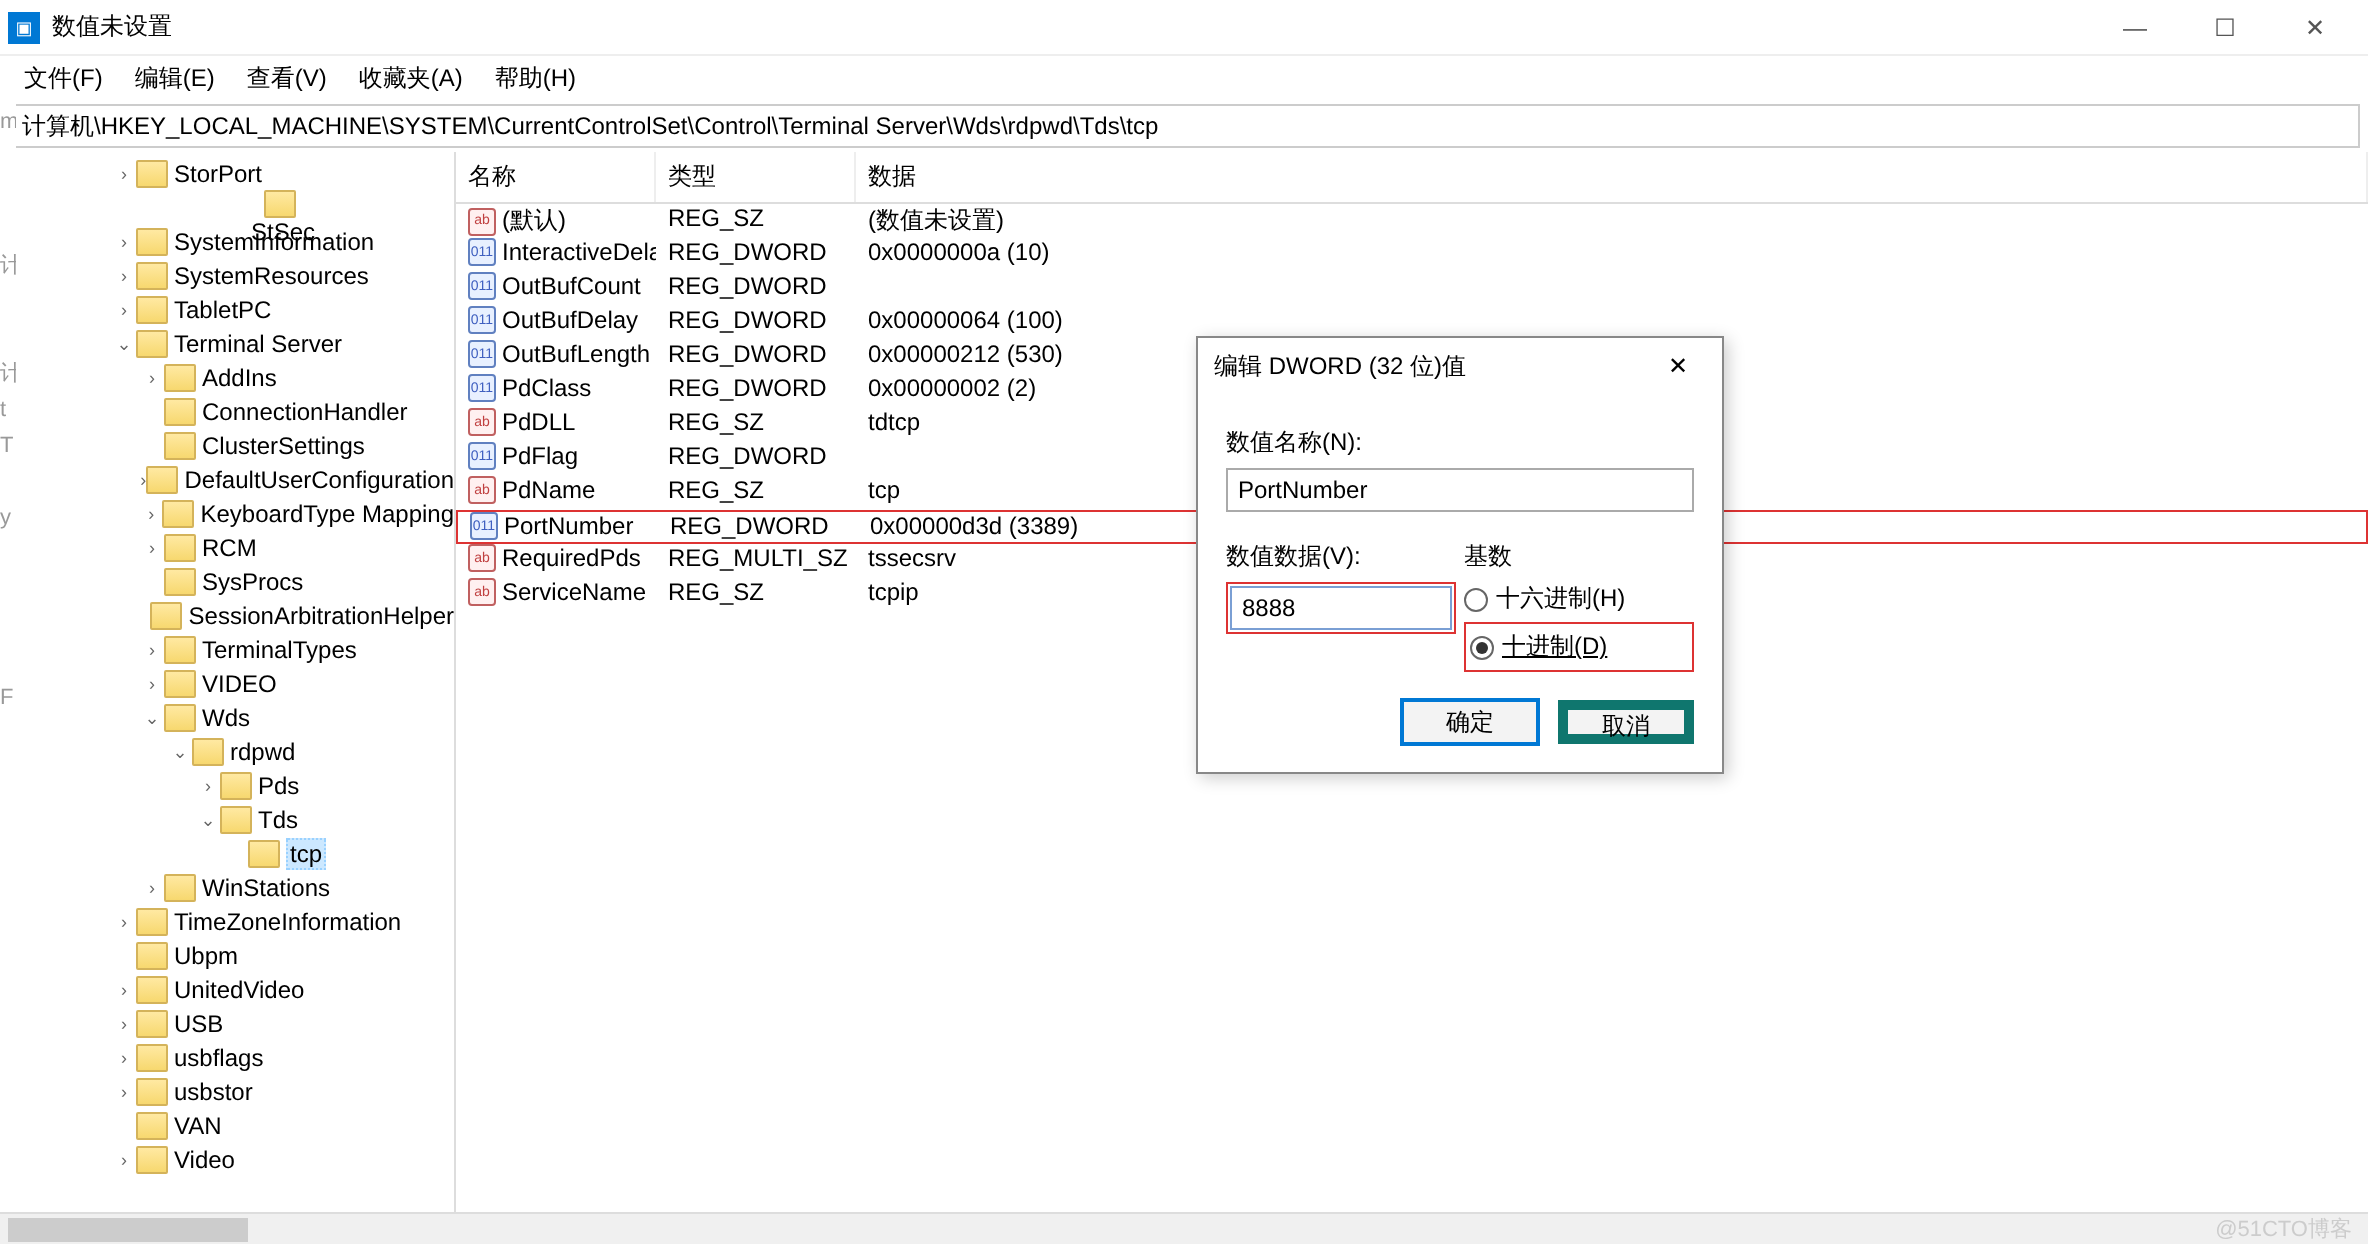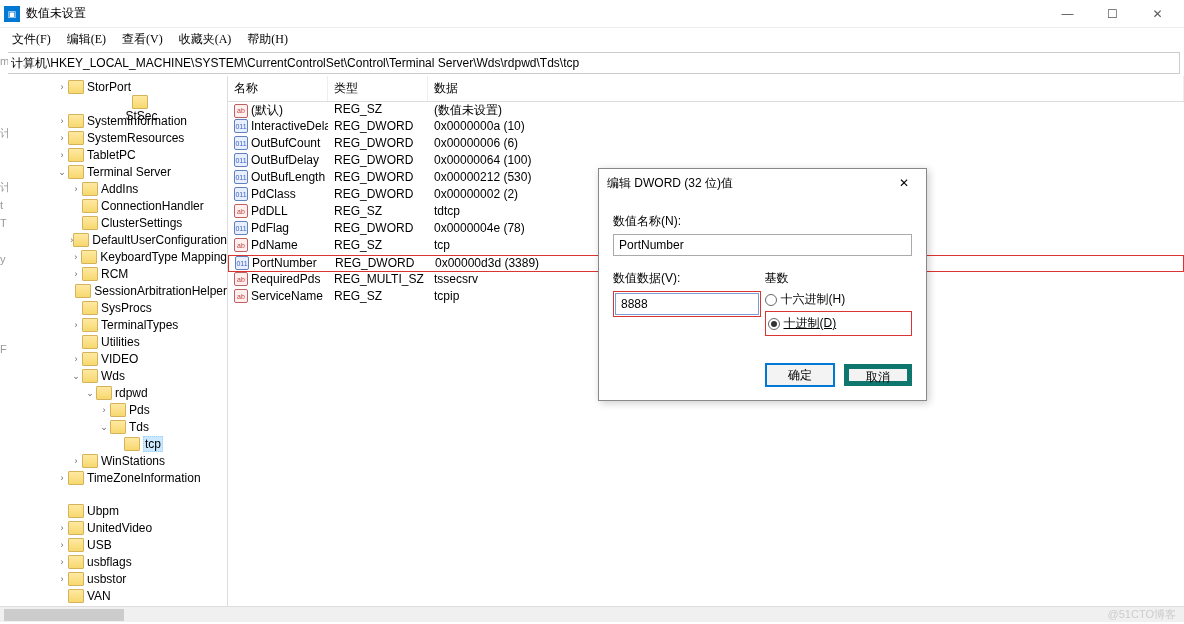--- a/index.html
+++ b/index.html
@@ -3,21 +3,21 @@
 <meta charset="utf-8">
 <style>
 * { box-sizing: border-box; margin: 0; padding: 0; font-family: "Microsoft YaHei", "Segoe UI", sans-serif; font-size: 12px; }
 body { background: #fff; width: 1184px; height: 624px; overflow: hidden; position: relative; }
 .titlebar { height: 28px; display: flex; align-items: center; padding: 0 4px; background: #fff; border-bottom: 1px solid #eee; }
 .titlebar .icon { width: 16px; height: 16px; background: #0078d4; margin-right: 6px; display: flex; align-items: center; justify-content: center; color: #fff; font-size: 9px; }
 .titlebar .title { flex: 1; font-size: 12px; }
 .winbtns { display: flex; }
 .winbtn { width: 45px; height: 28px; display: flex; align-items: center; justify-content: center; cursor: pointer; color: #555; }
 .menubar { height: 22px; display: flex; align-items: center; padding: 0 6px; gap: 4px; }
-.menubar span { padding: 2px 6px; cursor: pointer; font-family: Liberation Serif, serif; }
+.menubar span { padding: 2px 6px; cursor: pointer; }
 .addrbar { height: 22px; border: 1px solid #ccc; margin: 2px 4px; padding: 2px 6px; display: flex; align-items: center; font-size: 12px; background: #fff; }
 .main { display: flex; height: calc(624px - 28px - 22px - 26px - 18px); }
 .tree { width: 228px; border-right: 1px solid #ddd; overflow-y: auto; overflow-x: hidden; position: relative; padding-top: 2px; }
 .tree::-webkit-scrollbar { width: 16px; }
 .tree::-webkit-scrollbar-thumb { background: #ccc; }
 .tnode { display: flex; align-items: center; height: 17px; white-space: nowrap; cursor: pointer; }
 .chev { width: 12px; text-align: center; color: #666; font-size: 9px; }
 .fold { width: 16px; height: 14px; background: linear-gradient(#ffe9a2,#f7d86f); border: 1px solid #d4b35a; border-radius: 1px; margin-right: 3px; flex-shrink: 0; }
 .tnode.sel .lbl { background: #cce8ff; border: 1px dotted #99d1ff; padding: 0 1px; }
 .list { flex: 1; overflow: auto; }
@@ -25,34 +25,34 @@
 .lhead div { padding: 4px 6px; border-right: 1px solid #eee; }
 .lrow { display: flex; height: 17px; align-items: flex-start; cursor: pointer; }
 .lrow.hl { border: 1px solid #d33; }
 .lrow div { padding: 0 6px; overflow: hidden; white-space: nowrap; }
 .c-name { width: 100px; display: flex; align-items: center; gap: 3px; }
 .c-type { width: 100px; }
 .c-data { flex: 1; }
 .vicon { width: 14px; height: 14px; border: 1px solid #888; border-radius: 2px; display: flex; align-items: center; justify-content: center; font-size: 7px; flex-shrink: 0; }
 .vicon.sz { background: #fff0f0; color: #c04040; border-color: #c06060; }
 .vicon.dw { background: #e8f0ff; color: #4060c0; border-color: #6080c0; }
-.dialog { position: absolute; left: 598px; top: 168px; width: 329px; background: #fff; border: 1px solid #888; box-shadow: 2px 2px 8px rgba(0,0,0,.2); }
+.dialog { position: absolute; left: 598px; top: 168px; width: 264px; background: #fff; border: 1px solid #888; box-shadow: 2px 2px 8px rgba(0,0,0,.2); }
 .dtitle { height: 28px; display: flex; align-items: center; padding: 0 8px; font-size: 12px; }
 .dtitle span { flex: 1; }
 .dclose { width: 28px; text-align: center; cursor: pointer; }
 .dbody { padding: 10px 14px 14px; }
 .flab { margin: 6px 0 4px; }
 .finput { width: 100%; border: 1px solid #7a9fd4; padding: 3px 5px; outline: none; }
 .drow { display: flex; gap: 4px; }
 .dcol { flex: 1; }
 .radio { display: flex; align-items: center; gap: 4px; margin: 3px 0; cursor: pointer; }
 .radio .rdot { width: 12px; height: 12px; border: 1px solid #666; border-radius: 50%; display: flex; align-items: center; justify-content: center; }
 .radio.on .rdot::after { content: ""; width: 6px; height: 6px; background: #333; border-radius: 50%; }
 .redbox { border: 1px solid #d33; text-decoration: underline; }
-.dbtns { display: flex; justify-content: flex-end; gap: 10px; margin-top: 28px; align-items: center; }
+.dbtns { display: flex; justify-content: flex-end; gap: 10px; margin-top: 14px; align-items: center; }
 .dbtn { width: 68px; height: 22px; border: 5px solid #0f766e; background: #f3f3f3; cursor: pointer; }
 .dbtn.primary { border: 1px solid #0078d4; outline: 1px solid #0078d4; }
 .hscroll { height: 16px; border-top: 1px solid #ddd; background: #f0f0f0; display: flex; align-items: center; }
 .hscroll .thumb { width: 120px; height: 12px; background: #ccc; margin-left: 4px; }
 .leftedge { position: absolute; left: 0; top: 52px; width: 8px; height: 540px; background: #fff; color: #999; font-size: 11px; line-height: 18px; overflow: hidden; }
 .watermark { position: absolute; right: 8px; bottom: 2px; color: #ccc; font-size: 11px; }
 </style>
 </head>
 <body>
 
@@ -138,36 +138,31 @@
         <span class="lbl">KeyboardType Mapping</span>
       </div>
       <div class="tnode" style="padding-left: 70px;">
         <span class="chev">›</span>
         <span class="fold"></span>
         <span class="lbl">RCM</span>
       </div>
       <div class="tnode" style="padding-left: 70px;">
         <span class="chev"></span>
         <span class="fold"></span>
+        <span class="lbl">SysProcs</span>
+      </div>
+      <div class="tnode" style="padding-left: 70px;">
+        <span class="chev"></span>
+        <span class="fold"></span>
         <span class="lbl">SessionArbitrationHelper</span>
       </div>
       <div class="tnode" style="padding-left: 70px;">
-        <span class="chev"></span>
-        <span class="fold"></span>
-        <span class="lbl">SysProcs</span>
-      </div>
-      <div class="tnode" style="padding-left: 70px;">
         <span class="chev">›</span>
         <span class="fold"></span>
         <span class="lbl">TerminalTypes</span>
-      </div>
-      <div class="tnode" style="padding-left: 70px;">
-        <span class="chev"></span>
-        <span class="fold"></span>
-        <span class="lbl">Utilities</span>
       </div>
       <div class="tnode" style="padding-left: 70px;">
         <span class="chev">›</span>
         <span class="fold"></span>
         <span class="lbl">VIDEO</span>
       </div>
       <div class="tnode" style="padding-left: 70px;">
         <span class="chev">⌄</span>
         <span class="fold"></span>
         <span class="lbl">Wds</span>
@@ -195,21 +190,21 @@
       <div class="tnode" style="padding-left: 70px;">
         <span class="chev">›</span>
         <span class="fold"></span>
         <span class="lbl">WinStations</span>
       </div>
       <div class="tnode" style="padding-left: 56px;">
         <span class="chev">›</span>
         <span class="fold"></span>
         <span class="lbl">TimeZoneInformation</span>
       </div>
-      <div class="tnode" style="padding-left: 56px; margin-top: 16px;">
+      <div class="tnode" style="padding-left: 56px;">
         <span class="chev"></span>
         <span class="fold"></span>
         <span class="lbl">Ubpm</span>
       </div>
       <div class="tnode" style="padding-left: 56px;">
         <span class="chev">›</span>
         <span class="fold"></span>
         <span class="lbl">UnitedVideo</span>
       </div>
       <div class="tnode" style="padding-left: 56px;">
@@ -261,21 +256,20 @@
           </div>
           <div class="c-type">REG_DWORD</div>
           <div class="c-data">0x0000000a (10)</div>
         </div>
         <div class="lrow">
           <div class="c-name">
             <span class="vicon dw">011</span>
             <span>OutBufCount</span>
           </div>
           <div class="c-type">REG_DWORD</div>
-          <div class="c-data">0x00000006 (6)</div>
         </div>
         <div class="lrow">
           <div class="c-name">
             <span class="vicon dw">011</span>
             <span>OutBufDelay</span>
           </div>
           <div class="c-type">REG_DWORD</div>
           <div class="c-data">0x00000064 (100)</div>
         </div>
         <div class="lrow">
@@ -301,21 +295,20 @@
           </div>
           <div class="c-type">REG_SZ</div>
           <div class="c-data">tdtcp</div>
         </div>
         <div class="lrow">
           <div class="c-name">
             <span class="vicon dw">011</span>
             <span>PdFlag</span>
           </div>
           <div class="c-type">REG_DWORD</div>
-          <div class="c-data">0x0000004e (78)</div>
         </div>
         <div class="lrow">
           <div class="c-name">
             <span class="vicon sz">ab</span>
             <span>PdName</span>
           </div>
           <div class="c-type">REG_SZ</div>
           <div class="c-data">tcp</div>
         </div>
         <div class="lrow hl">

